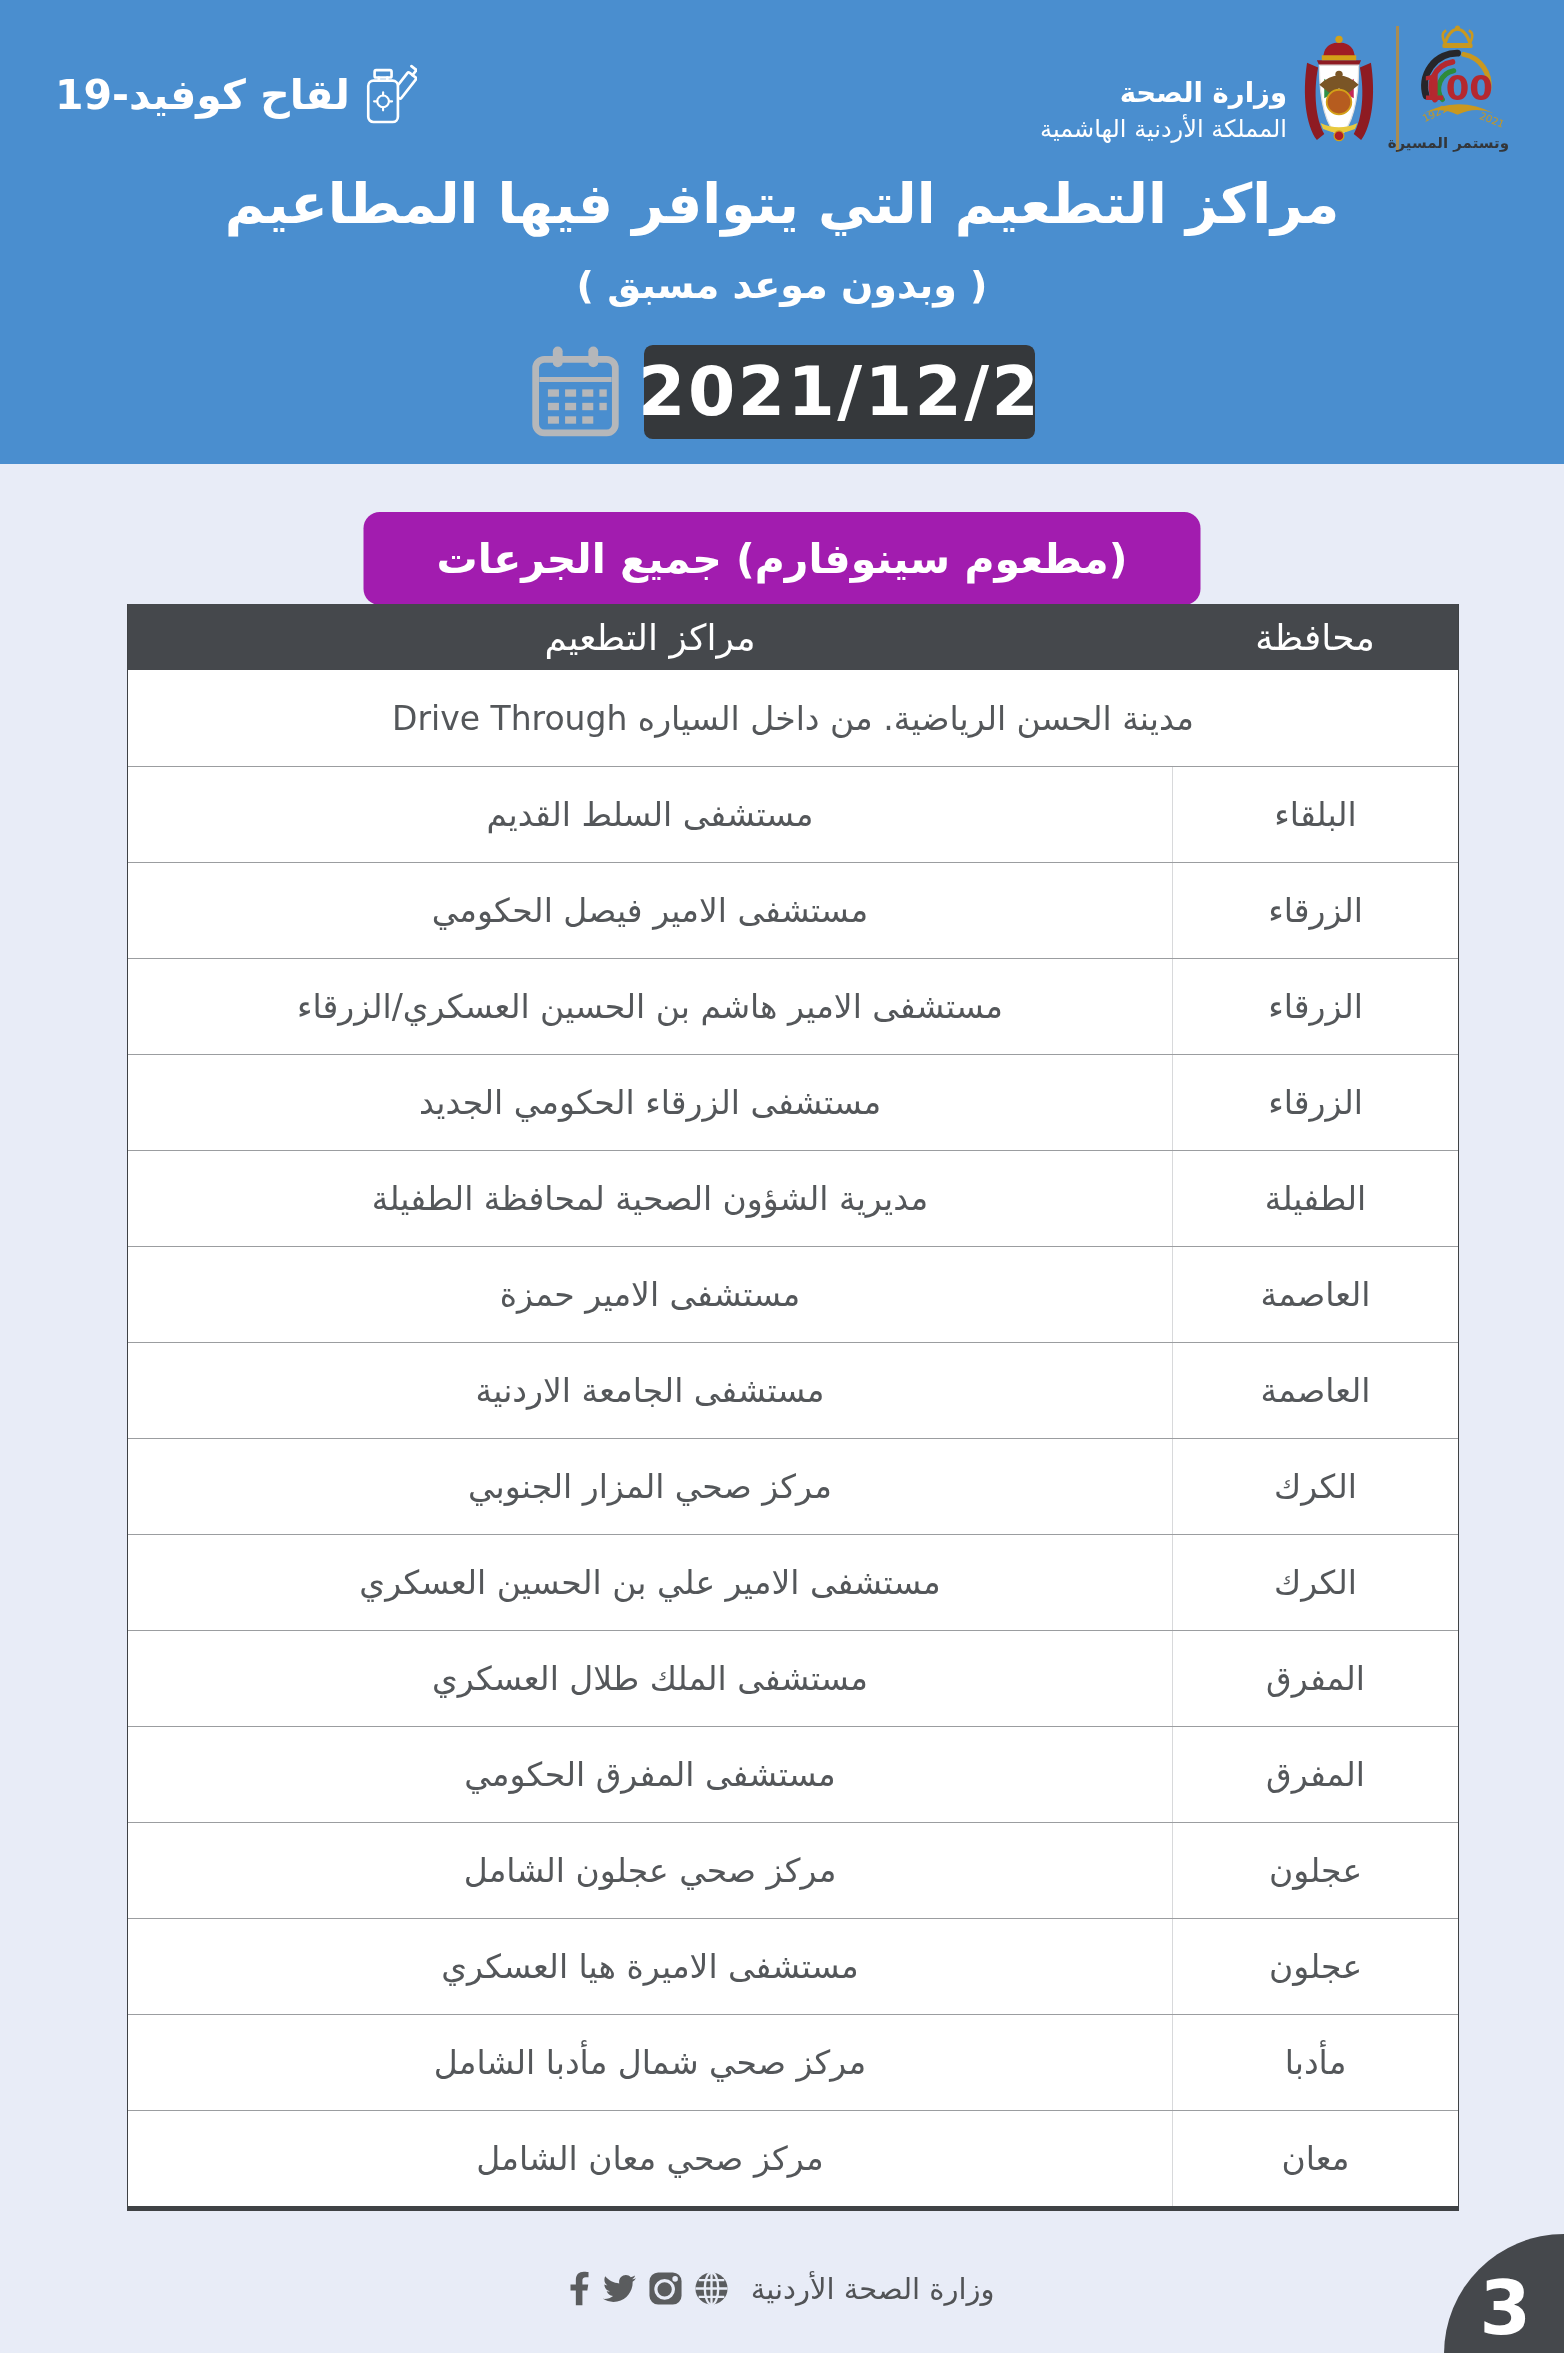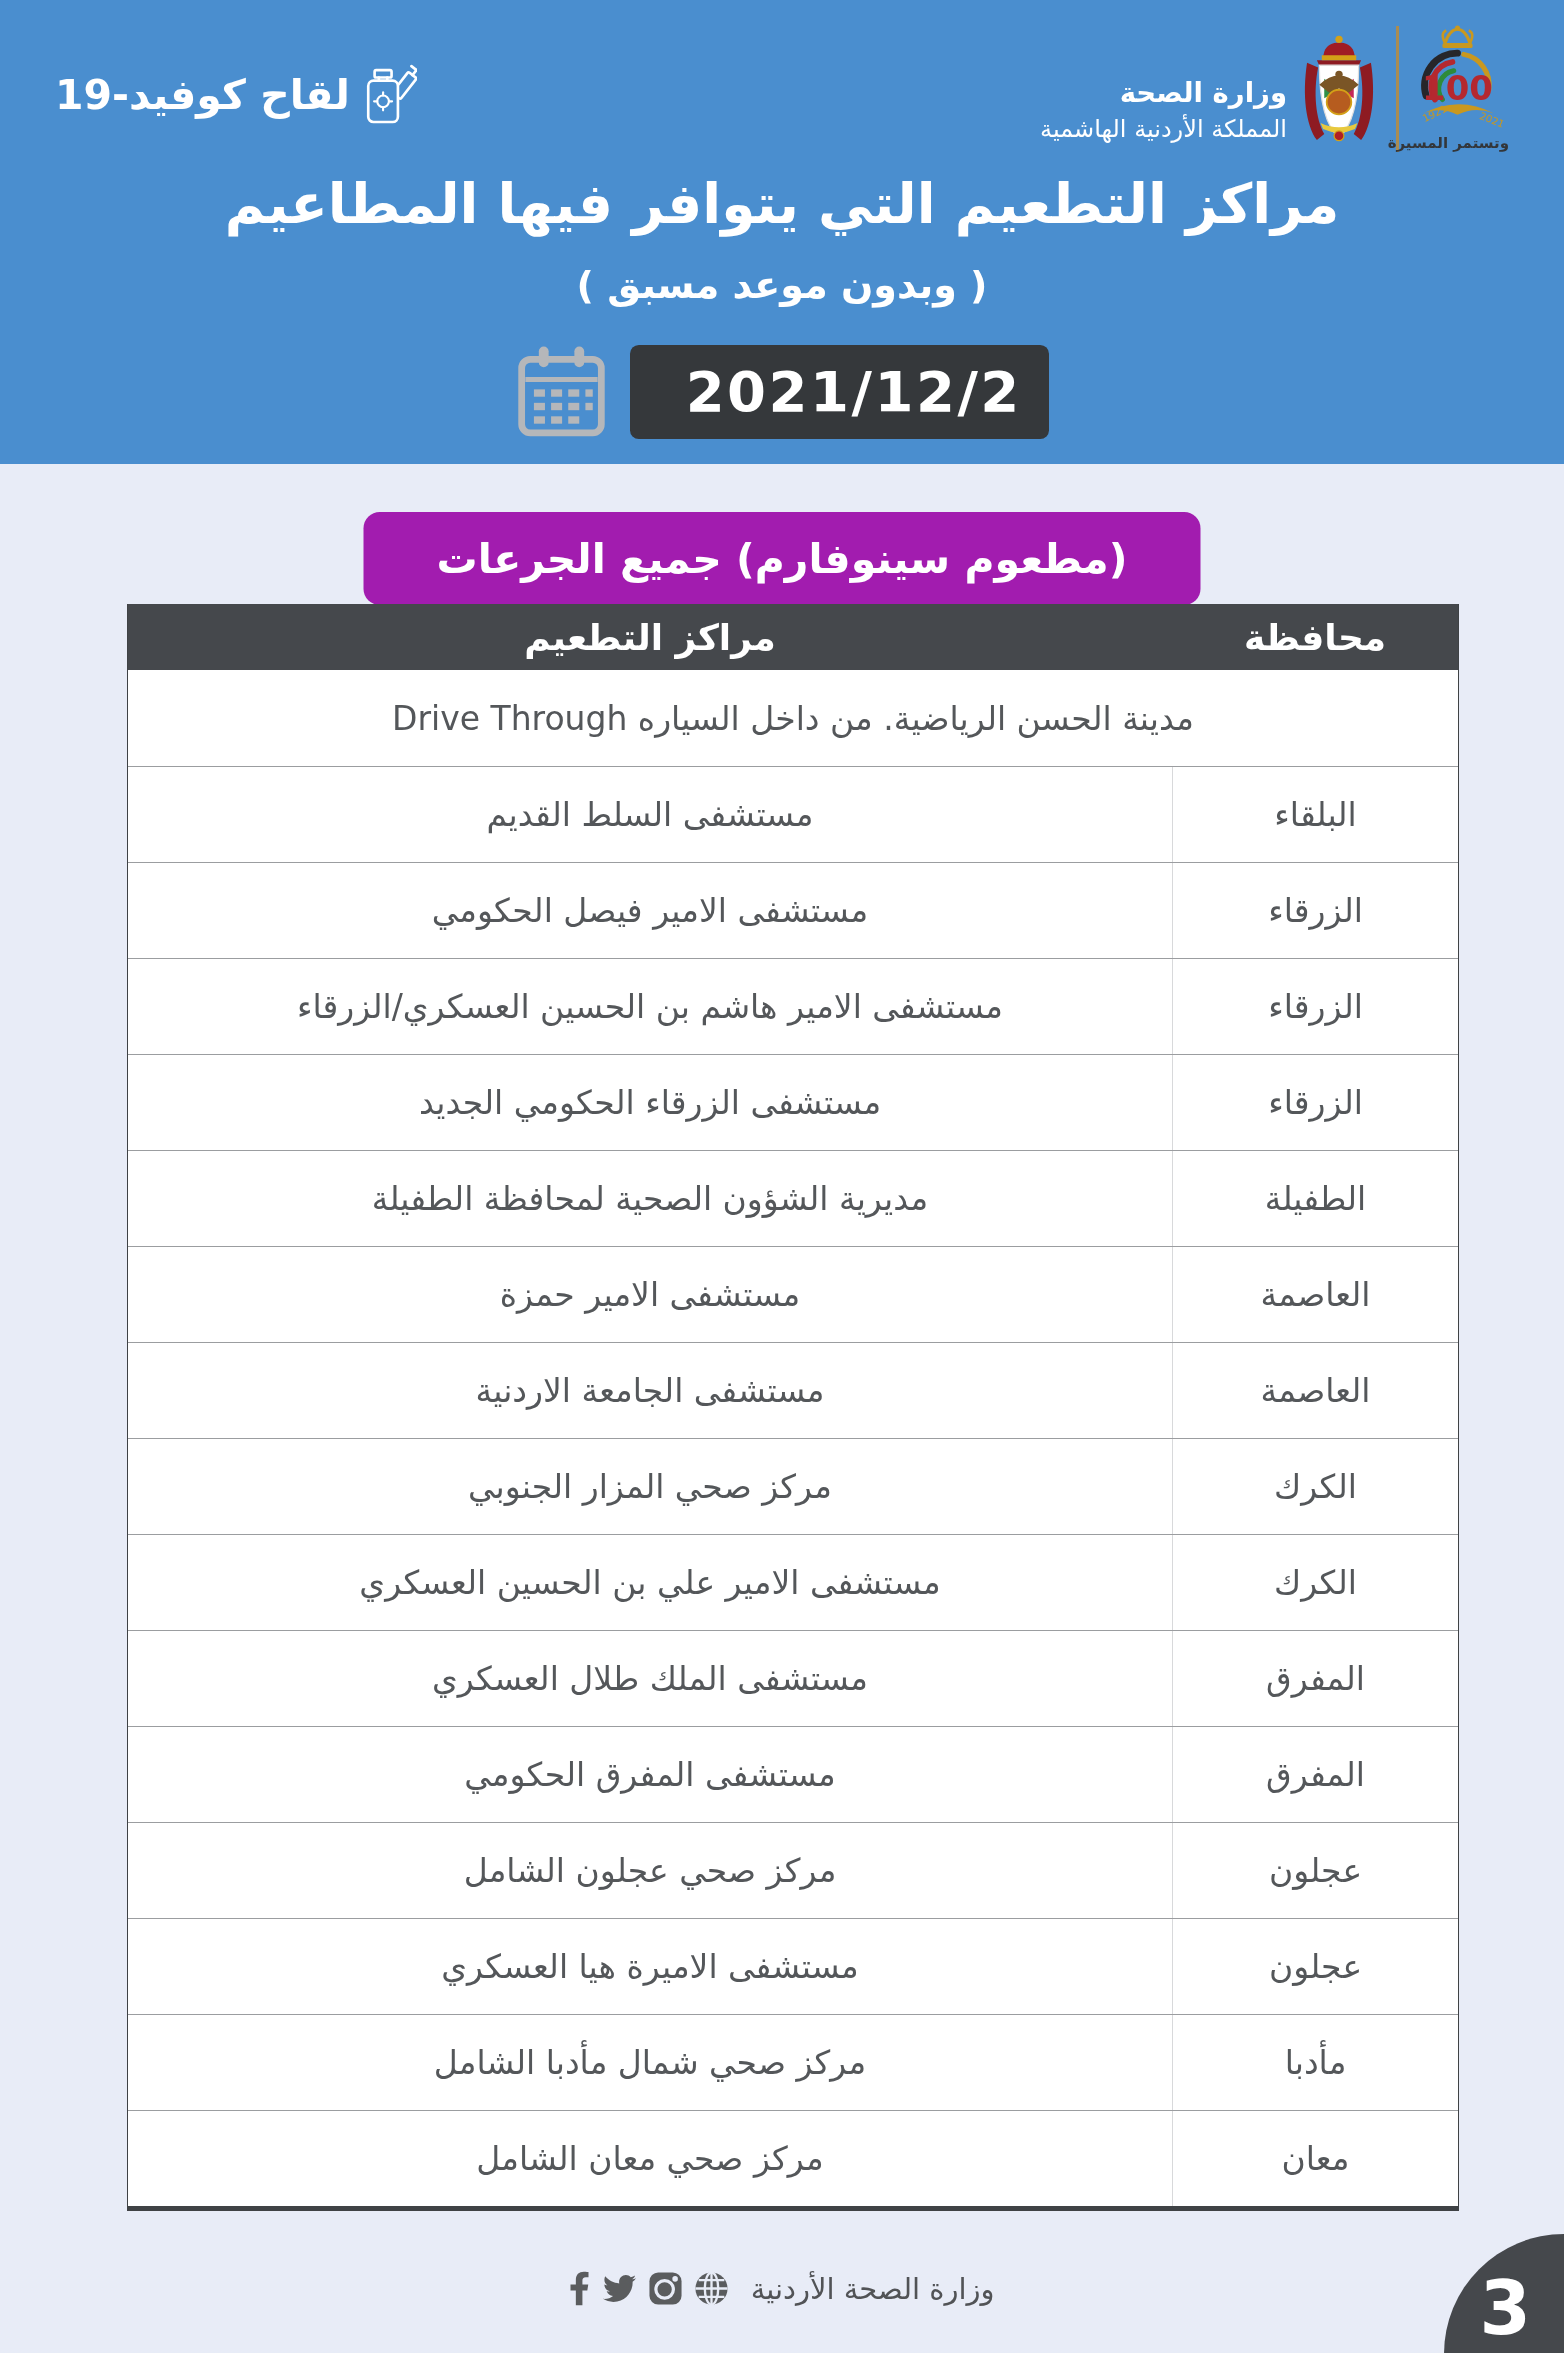--- a/index.html
+++ b/index.html
@@ -53,24 +53,23 @@
     text-align:center;direction:rtl;
     font-size:38px;font-weight:bold;color:#ffffff;
   }
   .date-row{
     position:absolute;left:0;top:344px;width:1564px;
     display:flex;justify-content:center;align-items:center;gap:22.5px;
   }
   .date-badge{
     width:391px;height:94px;border-radius:8.8px;
     background:#35383b;color:#ffffff;
-    font-size:56px;font-weight:bold;letter-spacing:2.5px;
+    font-size:68px;font-weight:bold;letter-spacing:2.5px;
     display:flex;align-items:center;justify-content:center;
     direction:ltr;
-    padding-left:28px;
   }
   
   .vaccine-badge{
     position:absolute;left:50%;top:512px;transform:translateX(-50%);
     width:837px;height:93px;border-radius:16.3px;
     background:#a21caf;color:#ffffff;
     font-size:41px;font-weight:bold;direction:rtl;
     display:flex;align-items:center;justify-content:center;
     white-space:nowrap;
   }
@@ -81,21 +80,21 @@
     border-bottom:5px solid #3f4245;
     box-sizing:border-box;
     background:#ffffff;
   }
   .t-header{
     height:66px;background:#45484c;
     display:flex;direction:rtl;
   }
   .t-header .h-gov,.t-header .h-centers{
     display:flex;align-items:center;justify-content:center;
-    color:#ffffff;font-size:36px;font-weight:bold;
+    color:#ffffff;font-size:36px;font-weight:normal;
   }
   .t-header .h-gov{width:286px;}
   .t-header .h-centers{flex:1;}
   .t-row{
     height:96px;box-sizing:border-box;
     display:flex;direction:rtl;background:#ffffff;
   }
   .t-row + .t-row{border-top:1.9px solid #9b9da0;}
   .cell-gov{
     width:286px;box-sizing:border-box;

